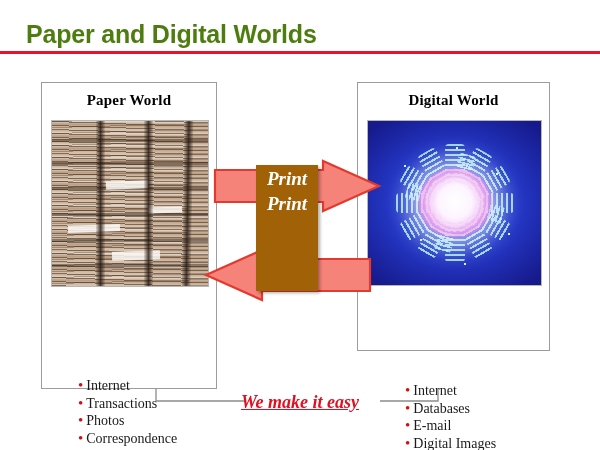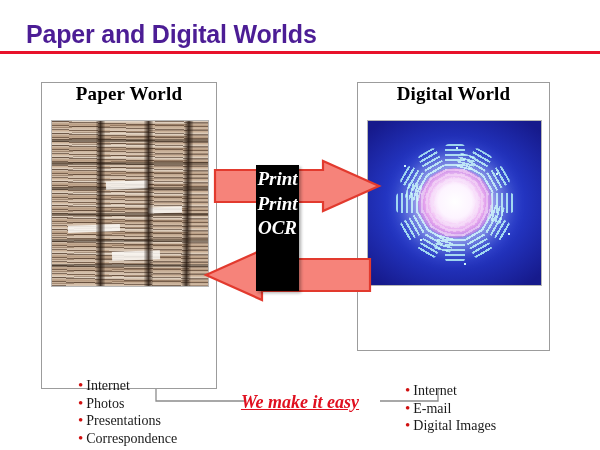--- a/index.html
+++ b/index.html
@@ -16,21 +16,21 @@
   }
 
   
   #slide-title {
     position: absolute;
     left: 26px;
     top: 20px;
     font-family: "Liberation Sans", sans-serif;
     font-weight: bold;
     font-size: 25px;
-    color: #4c1d95;
+    color: #4d7c0f;
     letter-spacing: -0.2px;
     white-space: nowrap;
   }
   #title-rule {
     position: absolute;
     left: 0px;
     top: 51px;
     width: 600px;
     height: 3px;
     background: #e8122a;
@@ -43,22 +43,23 @@
     border: 1px solid #9c9c9c;
     background: #ffffff;
   }
   #panel-paper  { left: 41px;  top: 82px; width: 176px; height: 307px; }
   #panel-digital{ left: 357px; top: 82px; width: 193px; height: 269px; }
 
   .panel-heading {
     text-align: center;
     font-family: "Liberation Serif", serif;
     font-weight: bold;
-    font-size: 19px;
+    font-size: 15px;
     color: #000000;
+    margin-top: 9px;
     letter-spacing: 0.2px;
   }
 
   
   .panel-image {
     position: absolute;
     box-sizing: border-box;
     border: 1px solid #b6b6b6;
     overflow: hidden;
   }
@@ -156,23 +157,23 @@
     position: absolute;
   }
   #arrow-right { left: 213px; top: 159px; }
   #arrow-left  { left: 200px; top: 248px; }
 
   
   #verbs-box {
     position: absolute;
     left: 256px;
     top: 165px;
-    width: 43px;
+    width: 62px;
     height: 126px;
-    background: #000000;
+    background: #a16207;
     box-shadow: 2px 2px 3px rgba(0,0,0,0.32);
     color: #ffffff;
     font-family: "Liberation Serif", serif;
     font-style: italic;
     font-weight: bold;
     font-size: 19px;
     line-height: 24.5px;
     text-align: center;
     padding-top: 2px;
     box-sizing: border-box;
@@ -221,22 +222,22 @@
     <div class="sheet" style="left:16px; top:104px; width:52px; height:7px;"></div>
     <div class="sheet" style="left:60px; top:130px; width:48px; height:9px;"></div>
     <div class="sheet" style="left:96px; top:86px; width:34px; height:6px;"></div>
     <div class="strap s1"></div>
     <div class="strap s2"></div>
     <div class="strap s3"></div>
   </div>
 
   <ul class="bullets" id="bullets-paper">
     <li><span class="dot">•</span><span>Internet</span></li>
+    <li><span class="dot">•</span><span>Transactions</span></li>
     <li><span class="dot">•</span><span>Photos</span></li>
-    <li><span class="dot">•</span><span>Presentations</span></li>
     <li><span class="dot">•</span><span>Correspondence</span></li>
   </ul>
 </div>
 
 <div class="panel" id="panel-digital">
   <div class="panel-heading">Digital World</div>
 
   <div class="panel-image" id="img-digital">
     <div class="ray" style="transform:rotate(0deg);"></div>
     <div class="ray" style="transform:rotate(30deg);"></div>
@@ -250,37 +251,37 @@
     <div class="speck" style="left:128px; top:52px;"></div>
     <div class="speck" style="left:52px; top:118px;"></div>
     <div class="speck" style="left:140px; top:112px;"></div>
     <div class="speck" style="left:88px; top:26px;"></div>
     <div class="speck" style="left:96px; top:142px;"></div>
     <div class="core"></div>
   </div>
 
   <ul class="bullets" id="bullets-digital">
     <li><span class="dot">•</span><span>Internet</span></li>
+    <li><span class="dot">•</span><span>Databases</span></li>
     <li><span class="dot">•</span><span>E-mail</span></li>
     <li><span class="dot">•</span><span>Digital Images</span></li>
   </ul>
 </div>
 
 <svg class="arrow" id="arrow-right" width="170" height="56">
   <polygon points="2,11 110,11 110,2 166,27 110,52 110,43 2,43" fill="#f6837a" stroke="#e23a2e" stroke-width="2.2"></polygon>
 </svg>
 
 <svg class="arrow" id="arrow-left" width="172" height="56">
   <polygon points="170,11 62,11 62,2 6,27 62,52 62,43 170,43" fill="#f6837a" stroke="#e23a2e" stroke-width="2.2"></polygon>
 </svg>
 
 <div id="verbs-box">
   <div>Print</div>
   <div>Print</div>
-  <div>OCR</div>
 </div>
 
 <svg id="bracket">
   <path d="M156,9 L156,21 L246,21" fill="none" stroke="#8c8c8c" stroke-width="1.3"></path>
   <path d="M438,9 L438,21 L380,21" fill="none" stroke="#8c8c8c" stroke-width="1.3"></path>
 </svg>
 
 <div id="tagline">We make it easy</div>
 
 </body></html>

